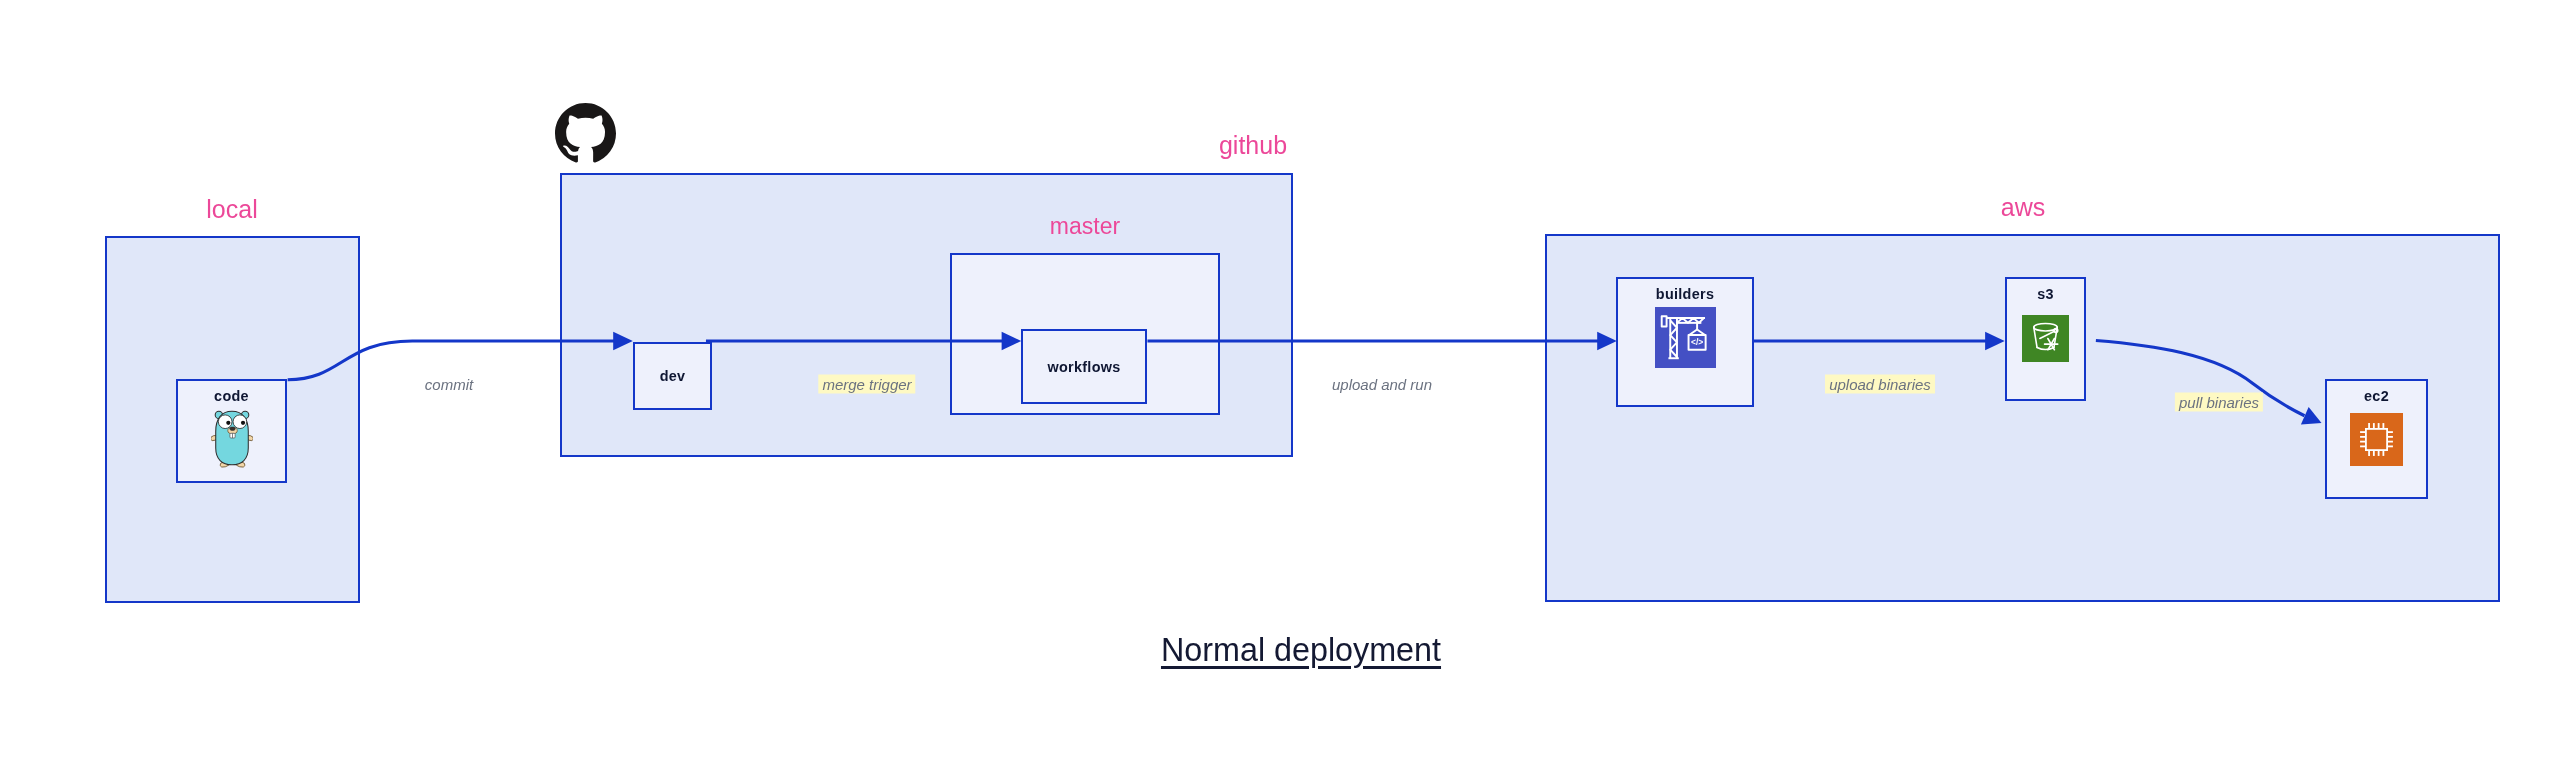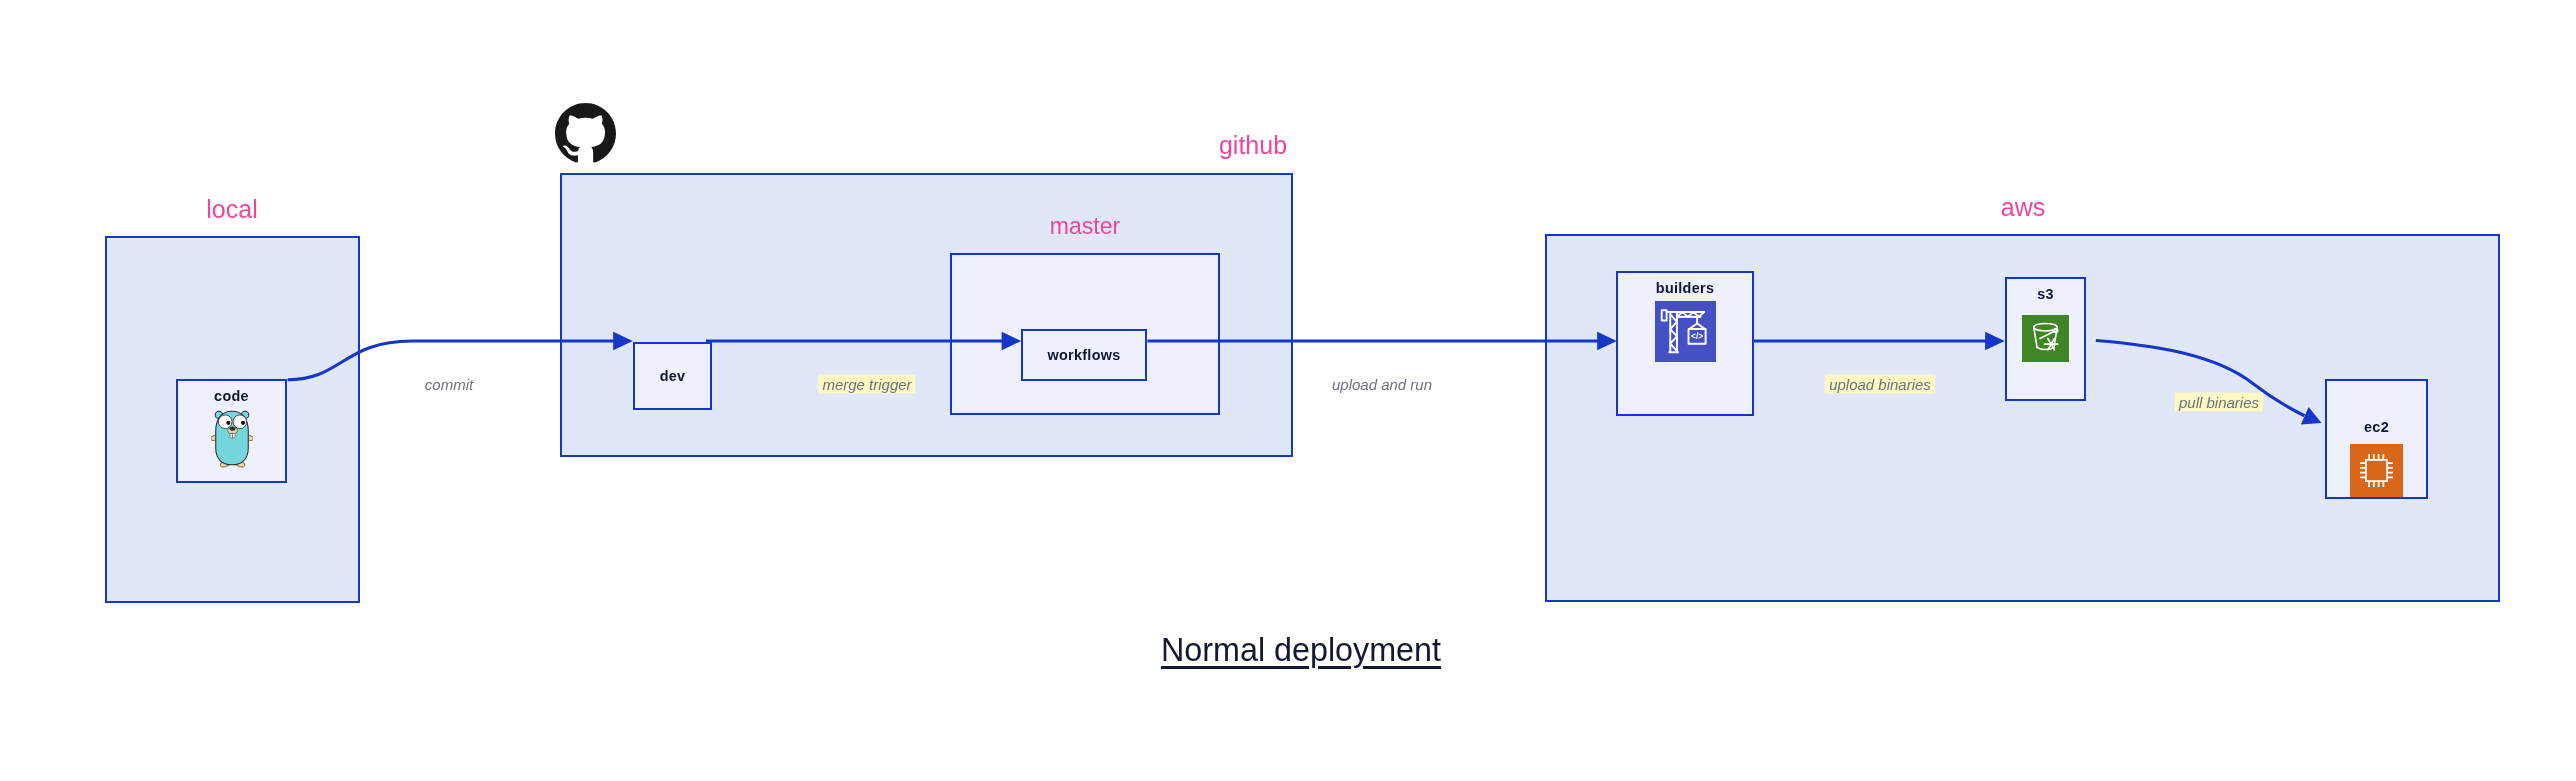--- a/index.html
+++ b/index.html
@@ -94,25 +94,25 @@
       <rect x="36" y="35" width="10" height="6.5" rx="3" fill="#3a3129" stroke="#2f2f2f" stroke-width="1"></rect>
       <rect x="36" y="47" width="10" height="9" rx="2" fill="#ffffff" stroke="#555555" stroke-width="1.4"></rect>
       <line x1="41" y1="47" x2="41" y2="56" stroke="#555555" stroke-width="1.4"></line>
     </svg>
   </div>
 
   <div class="node-box center-label" style="left:633px;top:307px;width:79px;height:68px;margin-top:35px;">
     <div class="node-label">dev</div>
   </div>
 
-  <div class="node-box center-label" style="left:1021px;top:329px;width:126px;height:52px;">
+  <div class="node-box center-label" style="left:1021px;top:329px;width:126px;height:75px;">
     <div class="node-label">workflows</div>
   </div>
 
-  <div class="node-box" style="left:1616px;top:271px;width:138px;height:145px;align-items:center;">
+  <div class="node-box" style="left:1616px;top:277px;width:138px;height:130px;align-items:center;">
     <div class="node-label top">builders</div>
     <svg class="icon-tile" style="margin-top:5.2px;" width="61" height="61" viewBox="0 0 100 100">
       <rect x="0" y="0" width="100" height="100" fill="#4450c4"></rect>
       <g stroke="#ffffff" stroke-width="3.2" fill="none" stroke-linejoin="round">
         <rect x="11" y="15" width="8" height="17"></rect>
         <line x1="19" y1="18" x2="82" y2="18"></line>
         <polyline points="36,26 45,18 54,26 63,18 72,26 80,18"></polyline>
         <line x1="36" y1="26" x2="76" y2="26"></line>
         <line x1="25" y1="18" x2="25" y2="84"></line>
         <line x1="36" y1="18" x2="36" y2="84"></line>
@@ -137,21 +137,21 @@
         <path d="M32,69 Q50,78 68,69"></path>
         <line x1="38" y1="50" x2="70" y2="34"></line>
         <circle cx="72" cy="33" r="4"></circle>
         <line x1="48" y1="62" x2="76" y2="62"></line>
         <line x1="55" y1="50" x2="69" y2="74"></line>
         <line x1="69" y1="50" x2="55" y2="74"></line>
       </g>
     </svg>
   </div>
 
-  <div class="node-box" style="left:2325px;top:379px;width:103px;height:120px;justify-content:flex-end;">
+  <div class="node-box" style="left:2325px;top:379px;width:103px;height:120px;">
     <div class="node-label top">ec2</div>
     <svg class="icon-tile" style="margin-top:9.3px;" width="53" height="53" viewBox="0 0 100 100">
       <rect x="0" y="0" width="100" height="100" fill="#d9671a"></rect>
       <g stroke="#ffffff" stroke-width="3.4" fill="none">
         <rect x="30" y="30" width="40" height="40"></rect>
         <line x1="36" y1="19" x2="36" y2="30"></line>
           <line x1="45" y1="19" x2="45" y2="30"></line>
         <line x1="54" y1="19" x2="54" y2="30"></line>
           <line x1="63" y1="19" x2="63" y2="30"></line>
         <line x1="36" y1="70" x2="36" y2="81"></line>

